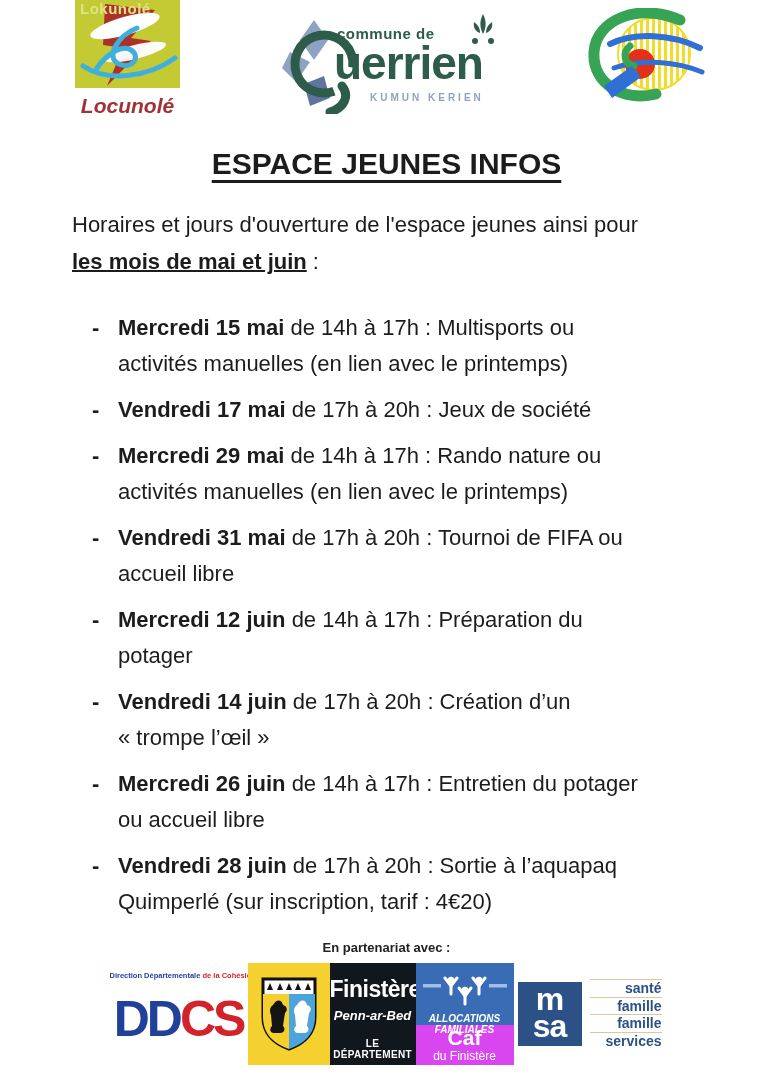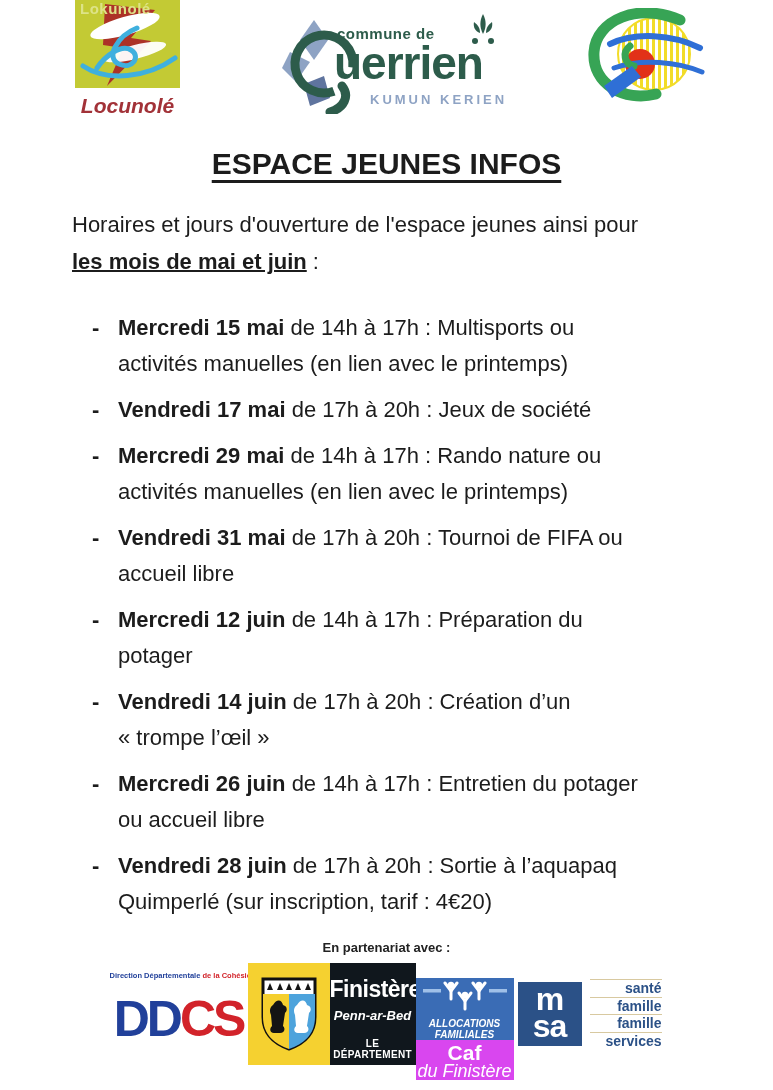--- a/index.html
+++ b/index.html
@@ -25,21 +25,21 @@
   .q-commune {
     position:absolute; left:55px; top:13px; font-size:15px; font-weight:600;
     color:#2d5c4b; letter-spacing:.5px;
   }
   .q-ermine { position:absolute; left:188px; top:2px; }
   .q-name {
     position:absolute; left:52px; top:24px; font-size:46px; font-weight:600;
     color:#2d5c4b; letter-spacing:-1px;
   }
   .q-sub {
-    position:absolute; left:88px; top:80px; font-size:13px; font-weight:600;
+    position:absolute; left:88px; top:80px; font-size:10px; font-weight:600;
     color:#8ea3c4; letter-spacing:3px;
   }
   .logo-community { position:absolute; left:580px; top:8px; width:128px; height:98px; }
   
   .title {
     margin-top:14px; text-align:center; font-size:30px; font-weight:bold;
     line-height:40px; text-decoration:underline; text-decoration-thickness:2.5px;
     text-underline-offset:6px; letter-spacing:0;
   }
   .intro { margin:22px 0 0 72px; width:645px; font-size:22px; line-height:37px; }
@@ -63,25 +63,25 @@
   .ddcs-acronym .cs { color:#d2232a; }
   
   .finistere { display:flex; width:168px; height:102px; }
   .fin-yellow { width:82px; background:#f5d130; display:flex; align-items:center; justify-content:center; }
   .fin-black { width:86px; background:#10171d; color:#fff; text-align:center; padding-top:13px; }
   .fin-name { font-size:23px; font-weight:bold; letter-spacing:-.5px; }
   .fin-breton { font-size:13px; font-weight:bold; font-style:italic; margin-top:5px; }
   .fin-caption { font-size:10px; font-weight:bold; margin-top:15px; letter-spacing:.3px; }
   
   .caf { width:98px; height:102px; }
-  .caf-blue { height:62px; background:#3a6cb5; text-align:center; padding-top:3px;margin-top:15px; }
+  .caf-blue { height:62px; background:#3a6cb5; text-align:center; padding-top:13px; }
   .caf-alloc { font-size:10px; font-weight:bold; font-style:italic; color:#fff; line-height:11px; margin-top:1px; }
   .caf-teal { height:40px; background:#d946ef; color:#fff; text-align:center; padding-top:2px; }
   .caf-name { font-size:21px; font-weight:bold; line-height:22px; }
-  .caf-sub { font-size:18px; line-height:14px;font-style:italic; }
+  .caf-sub { font-size:12px; line-height:14px; }
   
   .msa { display:flex; width:146px; height:70px; margin-left:4px; align-items:center; }
   .msa-square {
     width:64px; height:64px; background:#2b5187; color:#fff; text-align:center;
     font-weight:800; padding-top:4px;
   }
   .msa-letter { font-size:32px; line-height:27px; letter-spacing:-1px; }
   .msa-services { margin-left:8px; width:72px; }
   .msa-service {
     border-top:1.5px solid #d8c9a0; font-size:14px; font-weight:bold;

